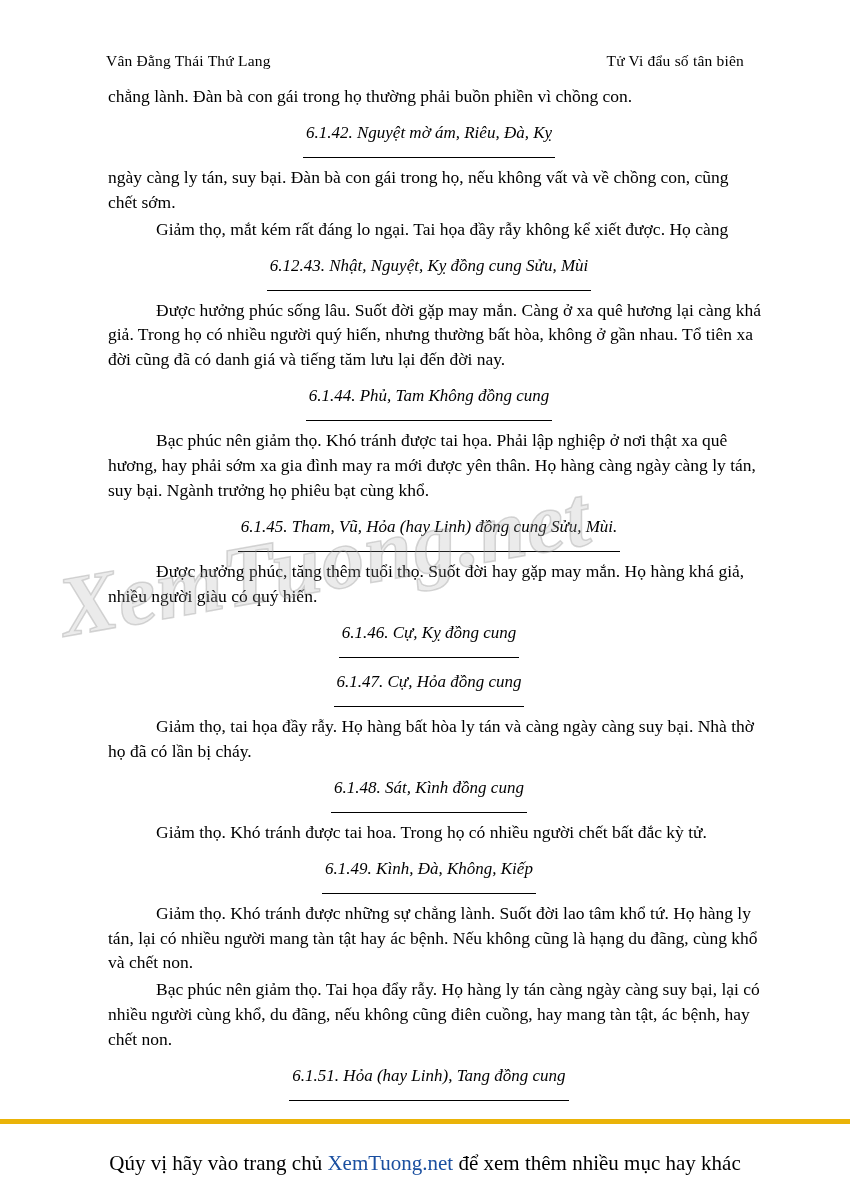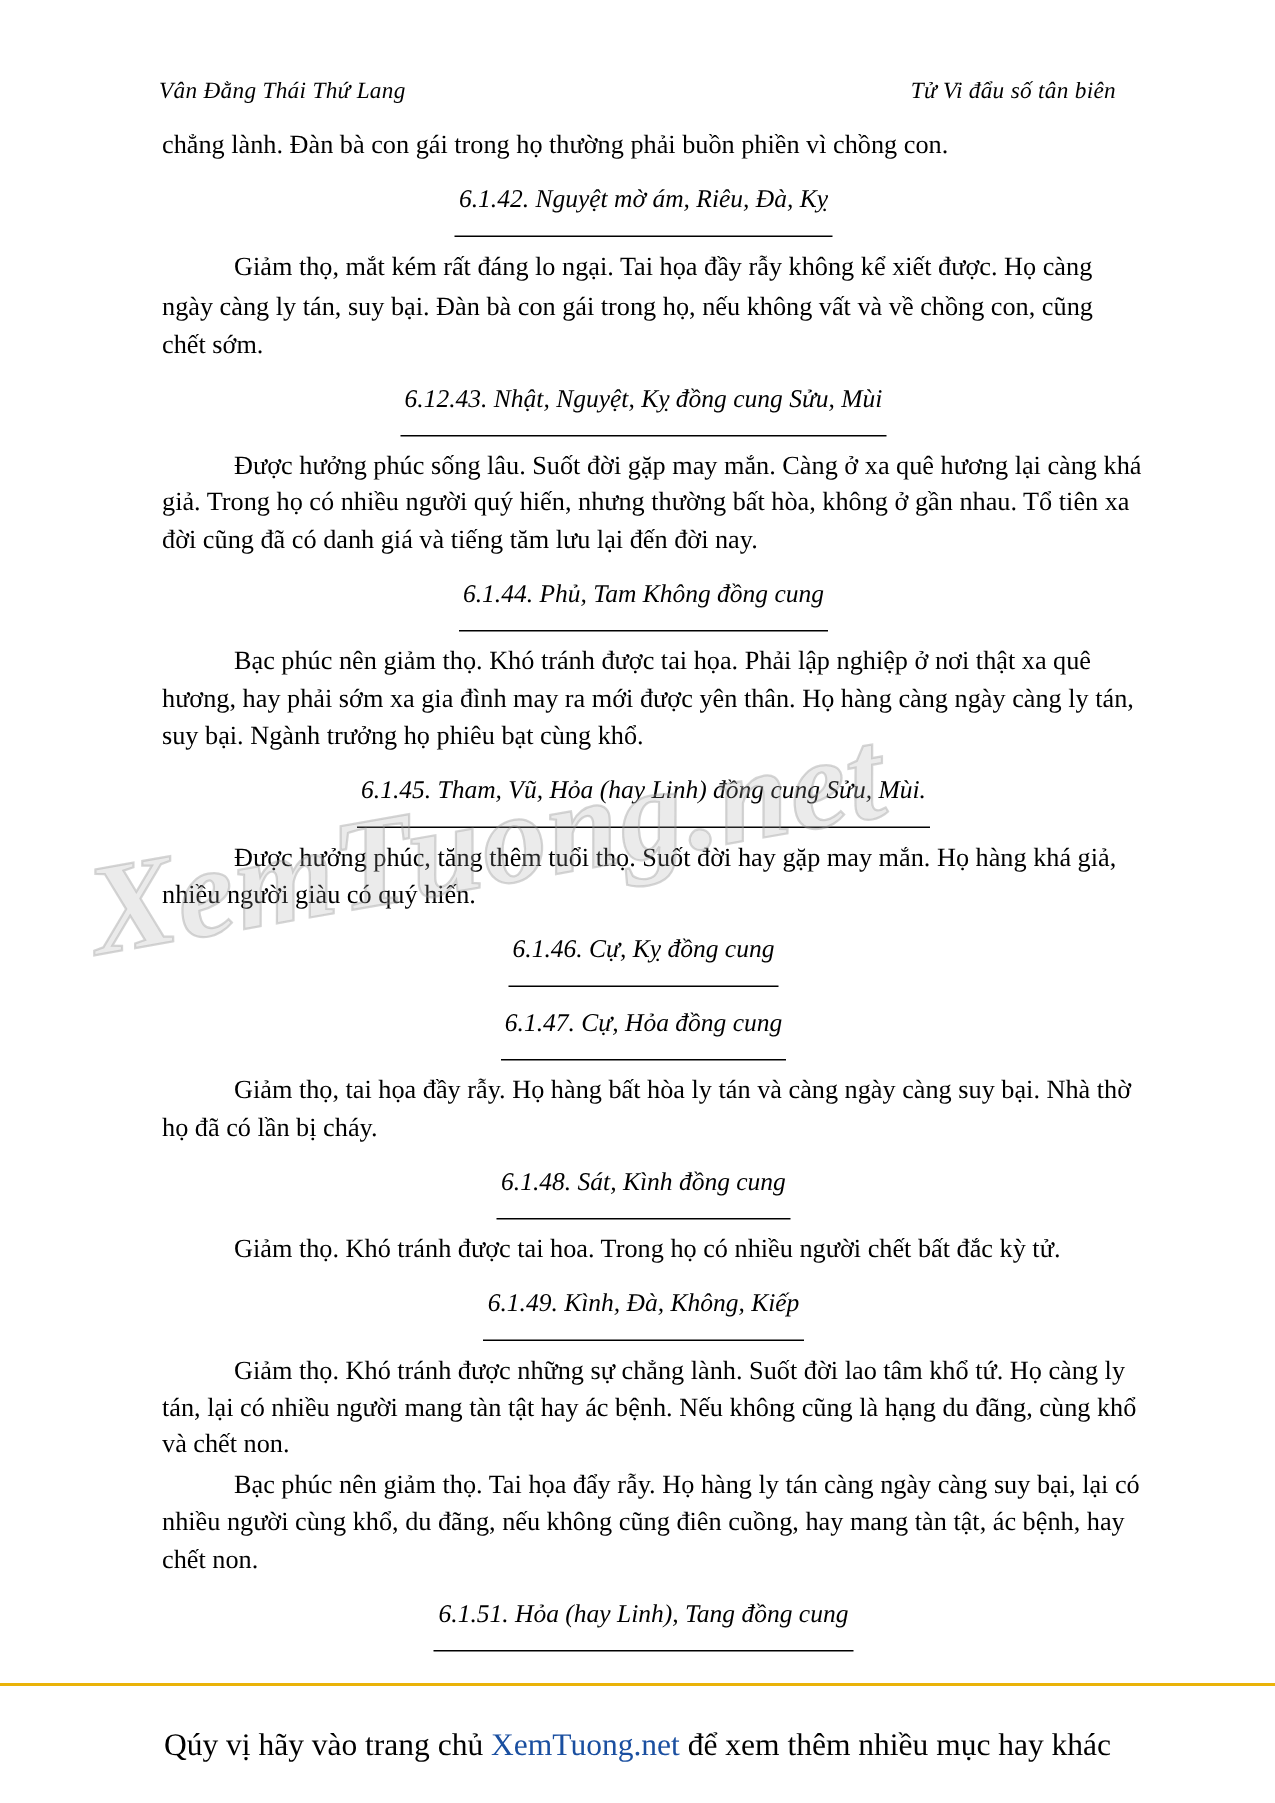--- a/index.html
+++ b/index.html
@@ -21,21 +21,20 @@
     width: 850px;
     height: 1202px;
     box-sizing: border-box;
     padding: 52px 88px 0 96px;
   }
 
   .running-head {
     display: flex;
     justify-content: space-between;
     align-items: center;
-    font-style: italic;
     font-size: 15.5px;
     letter-spacing: 0.2px;
     margin-bottom: 14px;
   }
   .running-head .left  { padding-left: 10px; }
   .running-head .right { padding-right: 18px; }
 
   .body-text {
     font-size: 17.5px;
     line-height: 1.42;
@@ -92,21 +91,21 @@
     text-align: center;
     font-size: 16px;
   }
 
   .footer-banner {
     position: absolute;
     left: 0;
     right: 0;
     bottom: 0;
     height: 78px;
-    border-top: 2px solid #eab308;
+    border-top: 5px solid #eab308;
     display: flex;
     align-items: center;
     justify-content: center;
     background: #ffffff;
   }
   .footer-banner .txt {
     font-size: 21px;
     white-space: nowrap;
   }
   .footer-banner .brand {
@@ -122,42 +121,42 @@
   <div class="running-head">
     <div class="left">Vân Đằng Thái Thứ Lang</div>
     <div class="right">Tử Vi đẩu số tân biên</div>
   </div>
 
   <div class="body-text">
 
     <p class="para noindent">chẳng lành. Đàn bà con gái trong họ thường phải buồn phiền vì chồng con.</p>
 
     <h3 class="section"><span class="underlined">6.1.42. Nguyệt mờ ám, Riêu, Đà, Kỵ</span></h3>
+    <p class="para noindent">ngày càng ly tán, suy bại. Đàn bà con gái trong họ, nếu không vất và về chồng con, cũng chết sớm.</p>
     <p class="para">Giảm thọ, mắt kém rất đáng lo ngại. Tai họa đầy rẫy không kể xiết được. Họ càng</p>
-    <p class="para noindent">ngày càng ly tán, suy bại. Đàn bà con gái trong họ, nếu không vất và về chồng con, cũng chết sớm.</p>
 
     <h3 class="section"><span class="underlined">6.12.43. Nhật, Nguyệt, Kỵ đồng cung Sửu, Mùi</span></h3>
     <p class="para">Được hưởng phúc sống lâu. Suốt đời gặp may mắn. Càng ở xa quê hương lại càng khá giả. Trong họ có nhiều người quý hiến, nhưng thường bất hòa, không ở gần nhau. Tổ tiên xa đời cũng đã có danh giá và tiếng tăm lưu lại đến đời nay.</p>
 
     <h3 class="section"><span class="underlined">6.1.44. Phủ, Tam Không đồng cung</span></h3>
     <p class="para">Bạc phúc nên giảm thọ. Khó tránh được tai họa. Phải lập nghiệp ở nơi thật xa quê hương, hay phải sớm xa gia đình may ra mới được yên thân. Họ hàng càng ngày càng ly tán, suy bại. Ngành trưởng họ phiêu bạt cùng khổ.</p>
 
     <h3 class="section"><span class="underlined">6.1.45. Tham, Vũ, Hỏa (hay Linh) đồng cung Sửu, Mùi.</span></h3>
     <p class="para">Được hưởng phúc, tăng thêm tuổi thọ. Suốt đời hay gặp may mắn. Họ hàng khá giả, nhiều người giàu có quý hiến.</p>
 
     <h3 class="section"><span class="underlined">6.1.46. Cự, Kỵ đồng cung</span></h3>
 
     <h3 class="section"><span class="underlined">6.1.47. Cự, Hỏa đồng cung</span></h3>
     <p class="para">Giảm thọ, tai họa đầy rẫy. Họ hàng bất hòa ly tán và càng ngày càng suy bại. Nhà thờ họ đã có lần bị cháy.</p>
 
     <h3 class="section"><span class="underlined">6.1.48. Sát, Kình đồng cung</span></h3>
     <p class="para">Giảm thọ. Khó tránh được tai hoa. Trong họ có nhiều người chết bất đắc kỳ tử.</p>
 
     <h3 class="section"><span class="underlined">6.1.49. Kình, Đà, Không, Kiếp</span></h3>
-    <p class="para">Giảm thọ. Khó tránh được những sự chẳng lành. Suốt đời lao tâm khổ tứ. Họ càng ly tán, lại có nhiều người mang tàn tật hay ác bệnh. Nếu không cũng là hạng du đãng, cùng khổ và chết non.</p>
+    <p class="para">Giảm thọ. Khó tránh được những sự chẳng lành. Suốt đời lao tâm khổ tứ. Họ hàng ly tán, lại có nhiều người mang tàn tật hay ác bệnh. Nếu không cũng là hạng du đãng, cùng khổ và chết non.</p>
 
     <p class="para">Bạc phúc nên giảm thọ. Tai họa đẩy rẫy. Họ hàng ly tán càng ngày càng suy bại, lại có nhiều người cùng khổ, du đãng, nếu không cũng điên cuồng, hay mang tàn tật, ác bệnh, hay chết non.</p>
 
     <h3 class="section"><span class="underlined">6.1.51. Hỏa (hay Linh), Tang đồng cung</span></h3>
 
   </div>
 
   <div class="watermark">XemTuong.net</div>
 
   <div class="page-number">-141-</div>

